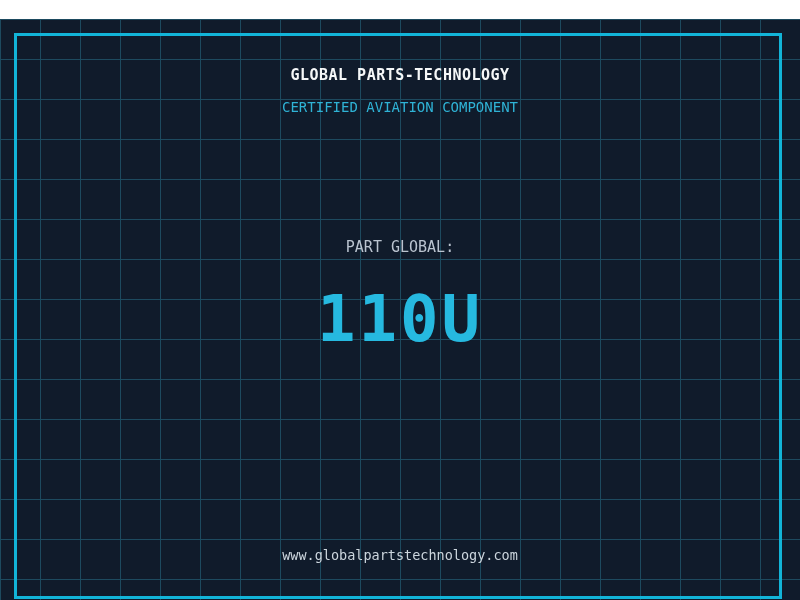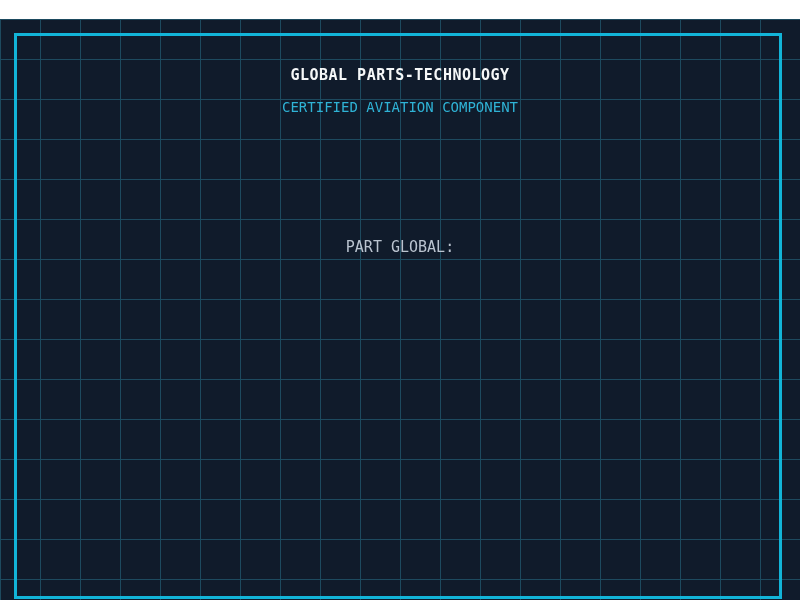--- a/index.html
+++ b/index.html
@@ -85,14 +85,16 @@
 
 <div class="screen">
   <div class="frame"></div>
 
   <div class="centered-line company-name">GLOBAL PARTS-TECHNOLOGY</div>
 
   <div class="centered-line tagline">CERTIFIED AVIATION COMPONENT</div>
 
   <div class="centered-line part-label">PART GLOBAL:</div>
 
+  <div class="centered-line part-number">110U</div>
 
+  <div class="centered-line website">www.globalpartstechnology.com</div>
 </div>
 
 </body></html>

